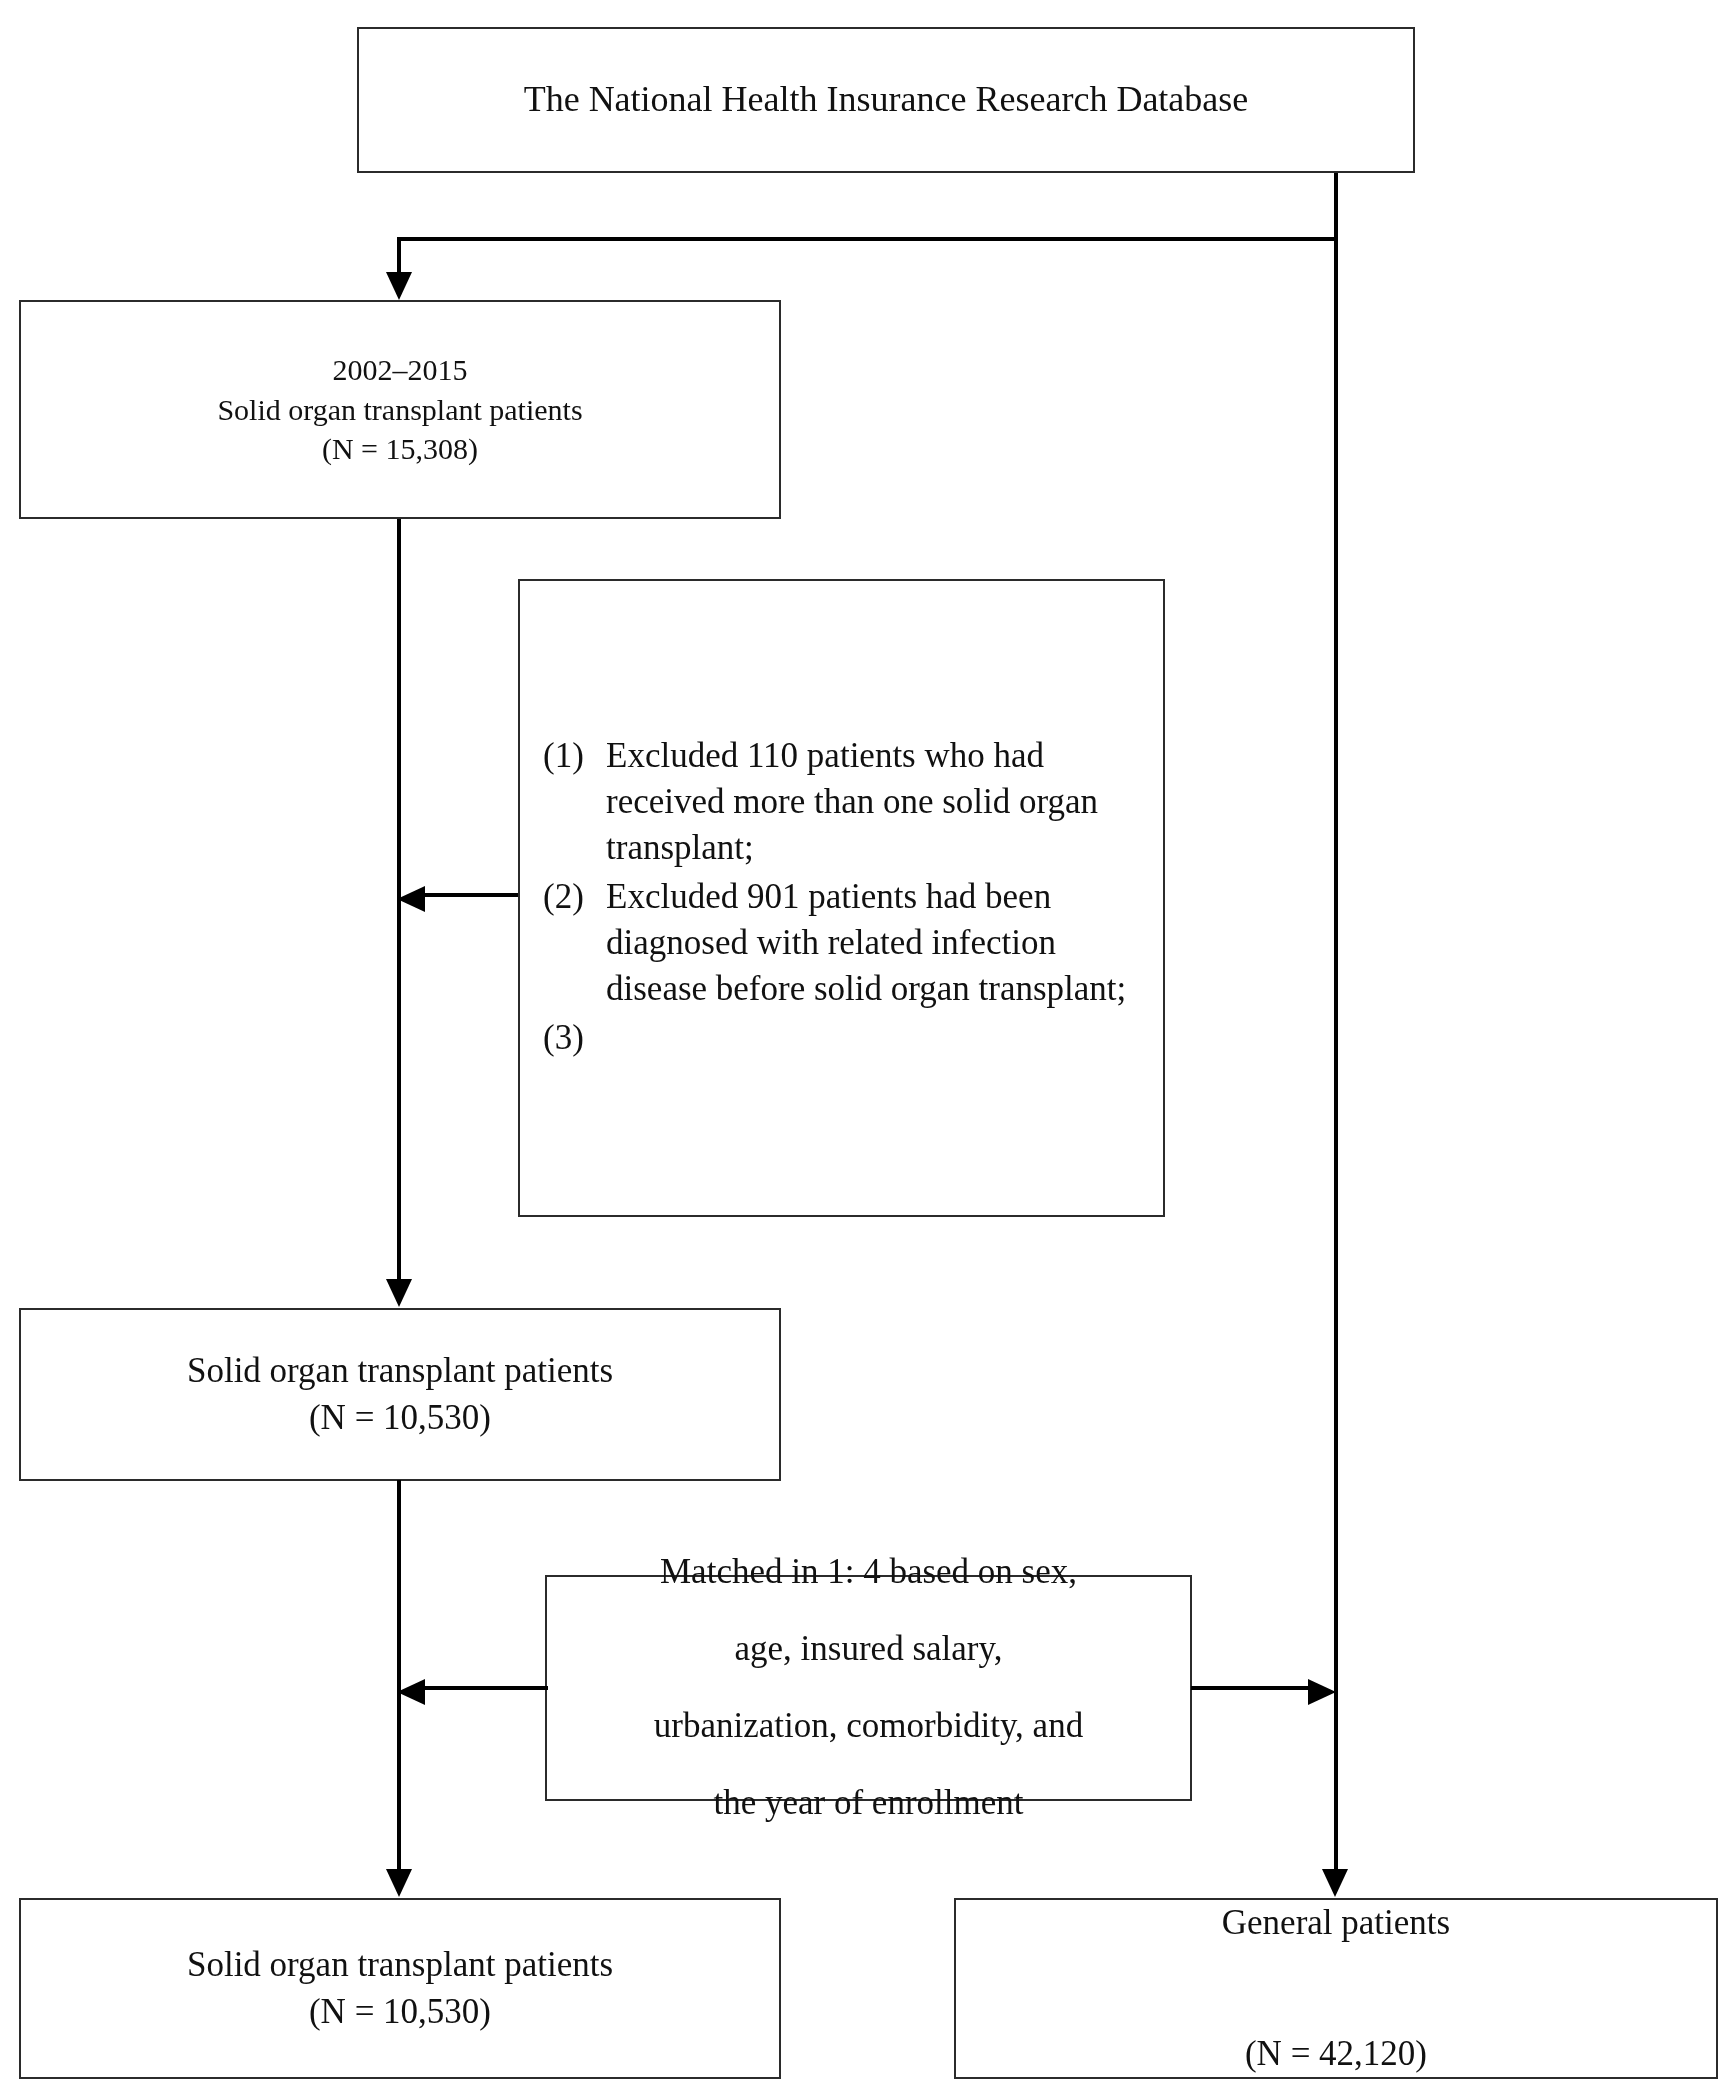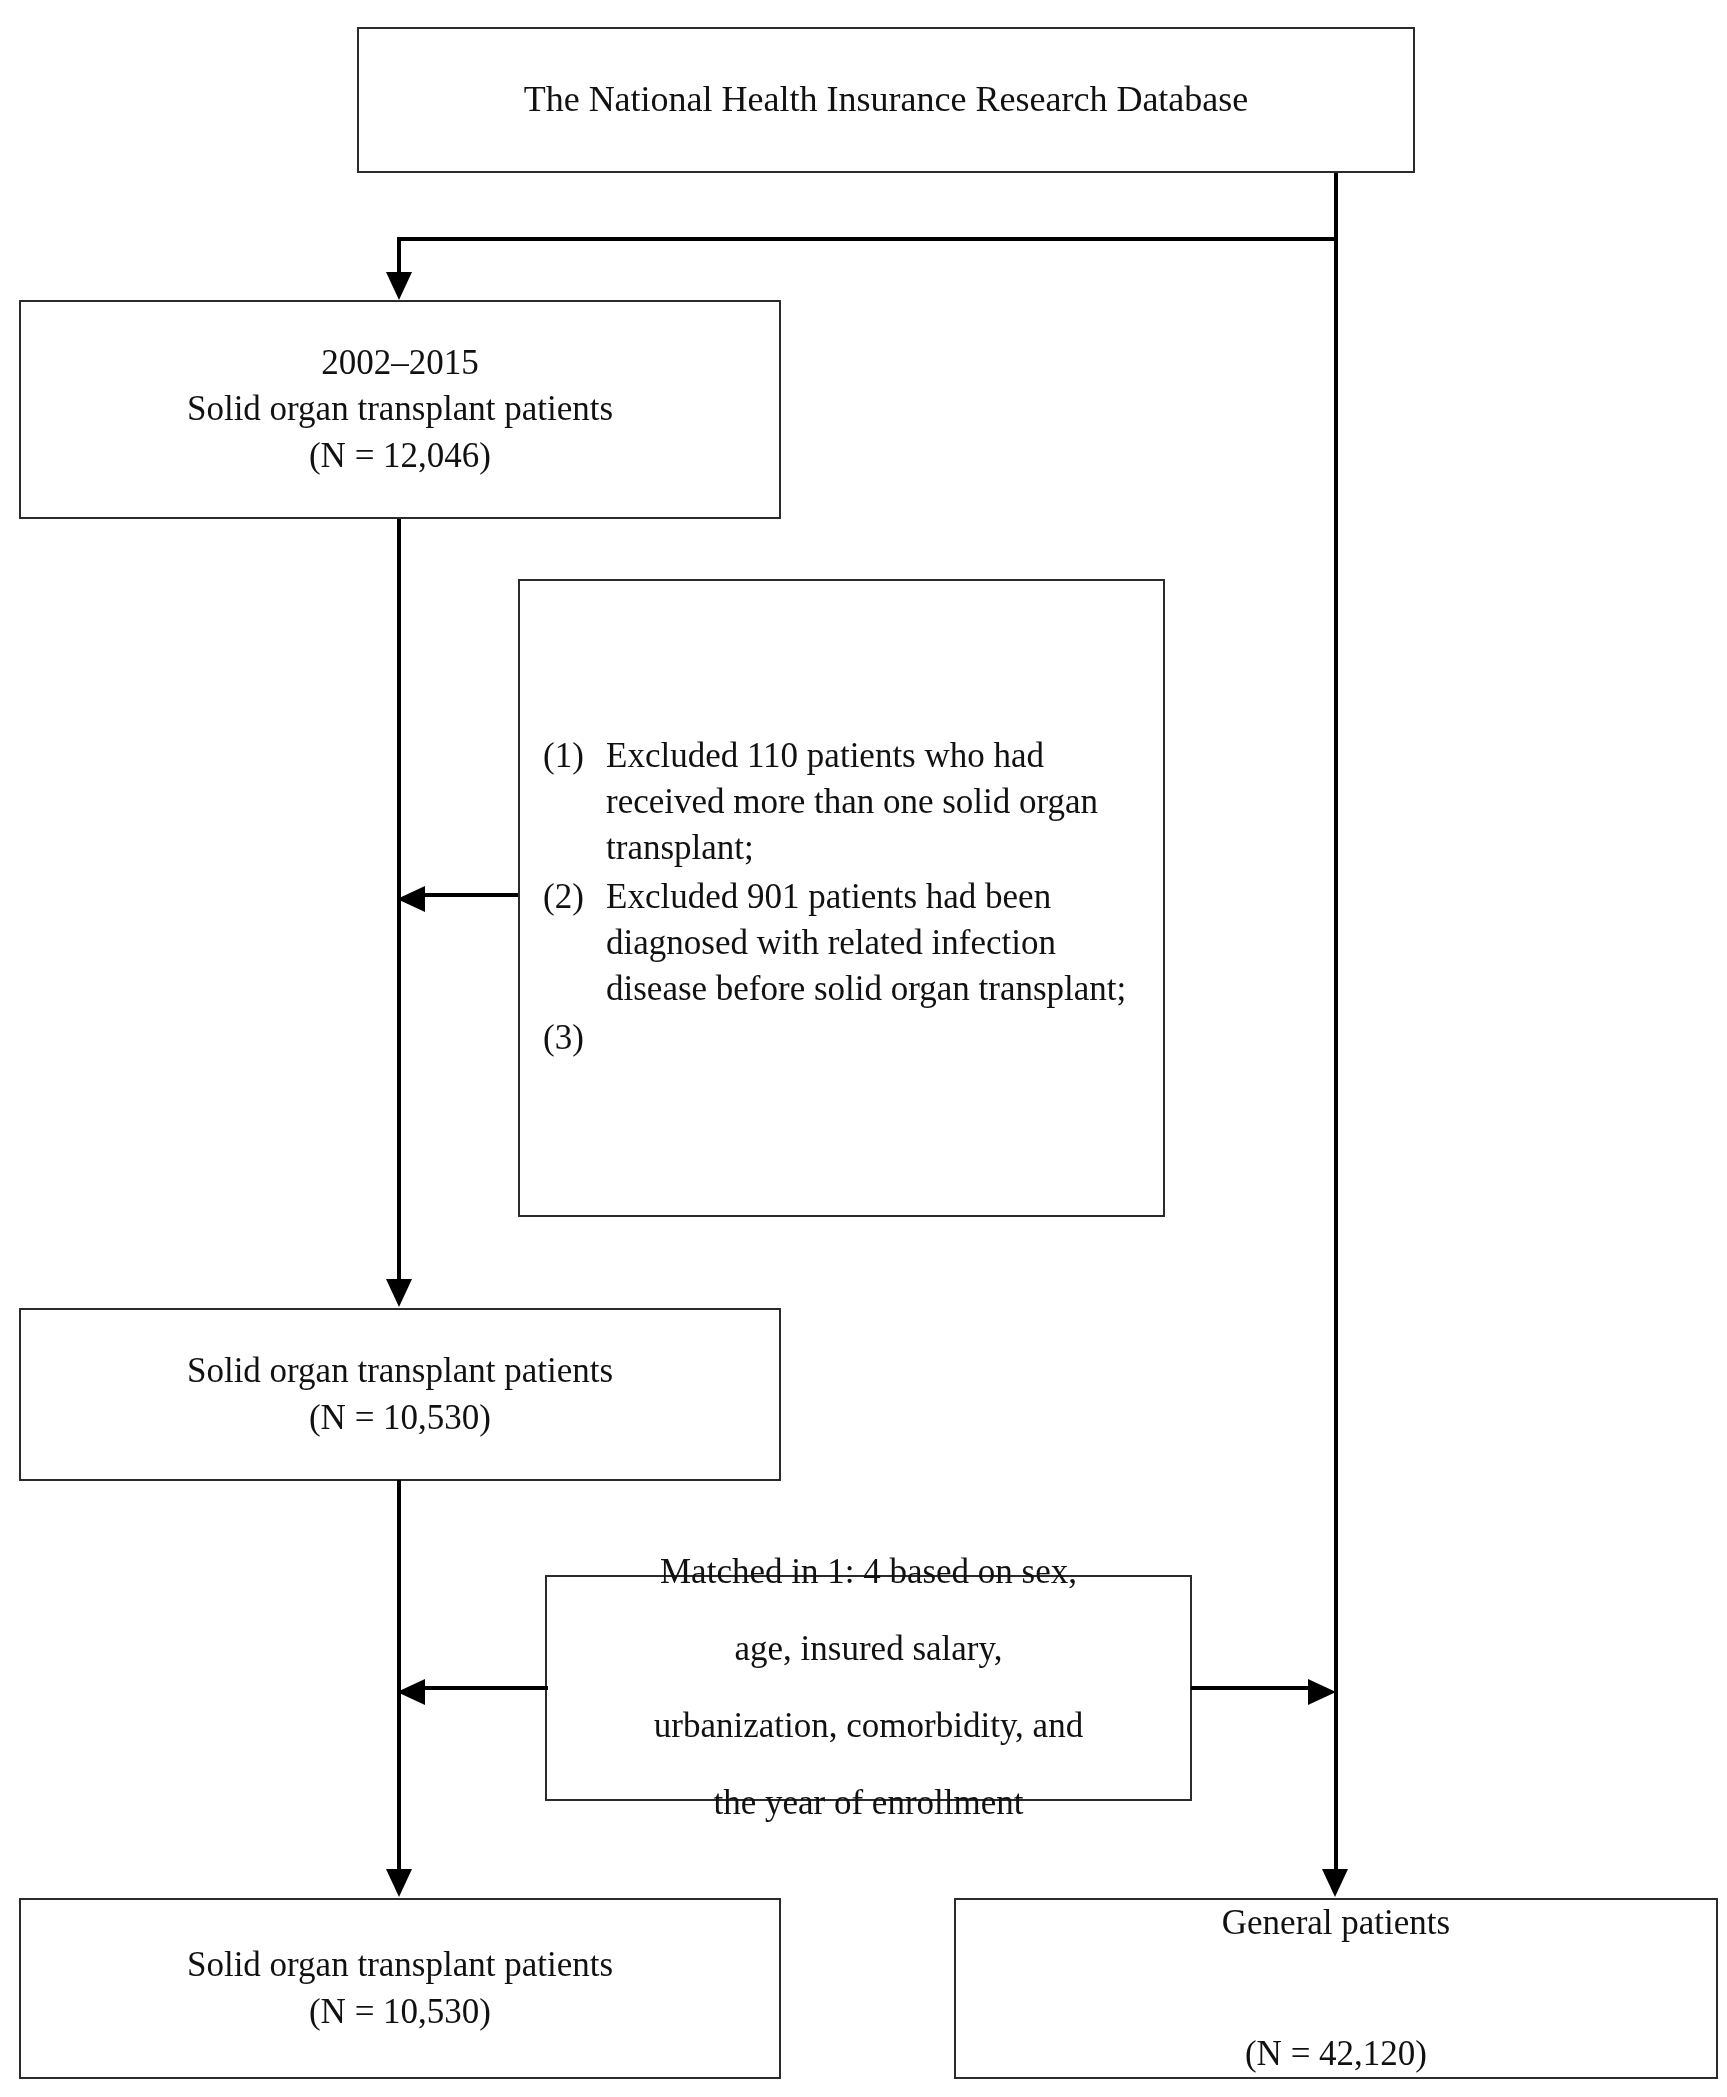--- a/index.html
+++ b/index.html
@@ -33,21 +33,21 @@
   }
   .box .ln { display: block; white-space: pre; }
 
   
   #box-source {
     left: 357px; top: 27px; width: 1058px; height: 146px;
     font-size: 36px;
   }
   #box-cohort-initial {
     left: 19px; top: 300px; width: 762px; height: 219px;
-    font-size: 35px;
+    font-size: 30px;
   }
   #box-exclusions {
     left: 518px; top: 579px; width: 647px; height: 638px;
     font-size: 35px;
     align-items: flex-start;
     justify-content: center;
     text-align: left;
     padding: 0 19.7px 0 23px;
   }
   #box-cohort-final {
@@ -121,21 +121,21 @@
   <div class="hline" style="left:397px; top:237px; width:940px;"></div>
   <div class="vline" style="left:397px; top:237px; height:52px;"></div>
   <div class="arrow-down" style="left:386px; top:272px;"></div>
 
   <div class="vline" style="left:1334px; top:237px; height:1633px;"></div>
   <div class="arrow-down" style="left:1322px; top:1869px;"></div>
 
   <div class="box" id="box-cohort-initial">
     <span class="ln">2002–2015</span>
     <span class="ln">Solid organ transplant patients</span>
-    <span class="ln">(N = 12,046)</span>
+    <span class="ln">(N = 15,308)</span>
   </div>
 
   <div class="vline" style="left:397px; top:519px; height:760px;"></div>
   <div class="arrow-down" style="left:386px; top:1279px;"></div>
 
   <div class="box" id="box-exclusions">
     <ul class="excl-list">
       <li class="excl-item">
         <span class="excl-marker">(1)</span>
         <span class="excl-text">Excluded 110 patients who had received more than one solid organ transplant;</span>

